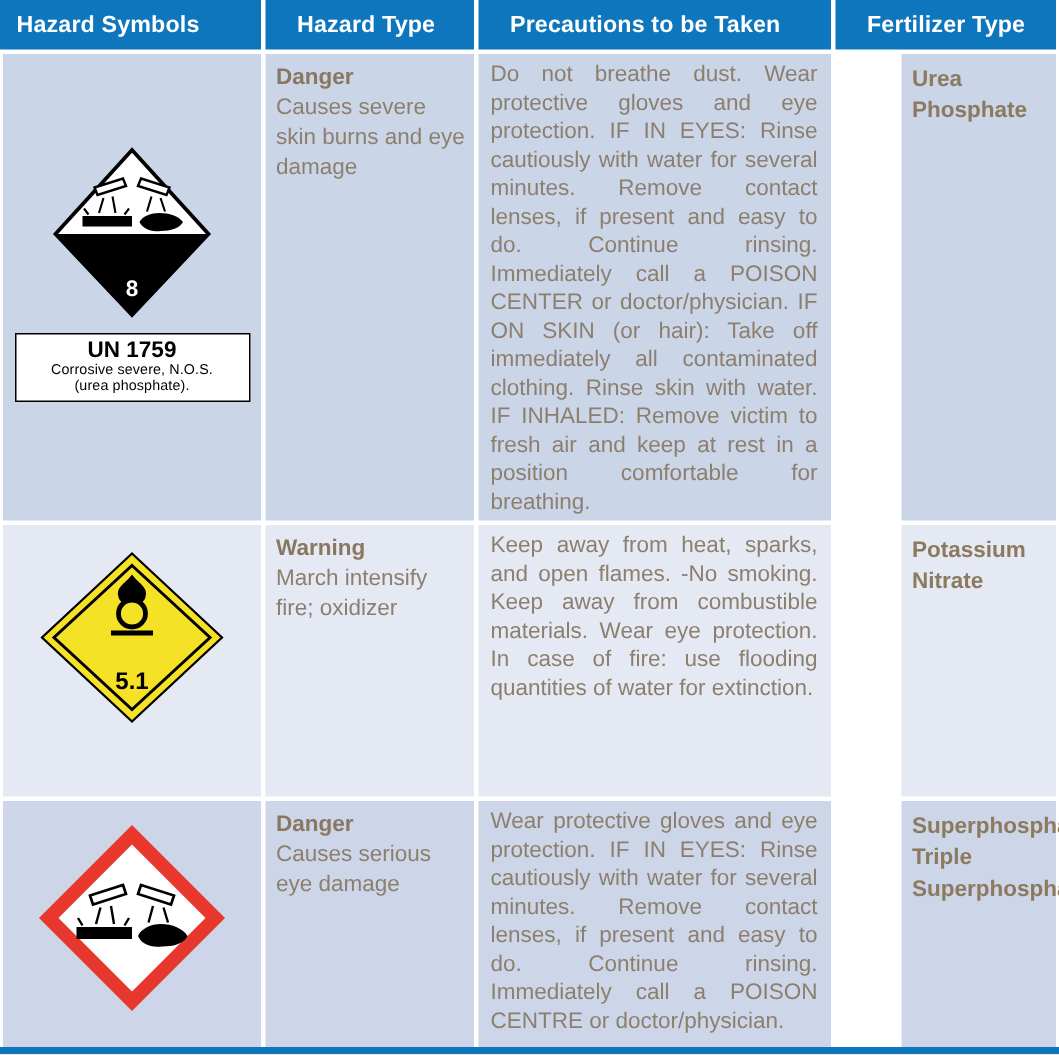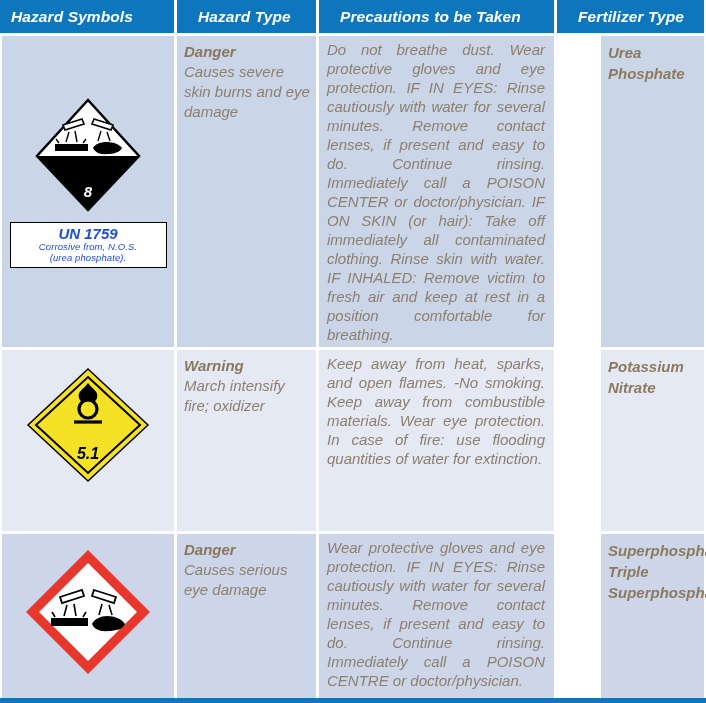--- a/index.html
+++ b/index.html
@@ -2,21 +2,20 @@
 <html><head>
 <meta charset="utf-8">
 <style>
   html,body{margin:0;padding:0;background:#ffffff;}
   .page{
     width:706px;height:703px;
     font-family:"Liberation Sans", sans-serif;
     background:#ffffff;
     position:relative;
     overflow:hidden;
-    font-style:italic;
   }
   .grid{
     display:grid;
     grid-template-columns:172px 139px 235px 147px;
     grid-template-rows:33px 311px 181px 164px;
     column-gap:3px;row-gap:3px;
     padding:0 2px;
     background:#ffffff;
   }
   .th{
@@ -47,21 +46,21 @@
     text-align:justify;
   }
   .fertcell{
     color:#8c7a5f;font-weight:bold;font-size:15px;line-height:21px;
     padding:6px 4px 0 7px;
     margin-left:44px;
   }
   .unbox{
     background:#ffffff;
     border:1.5px solid #000000;
-    color:#1d4ed8;
+    color:#000000;
     text-align:center;
     box-sizing:border-box;
   }
   .unbox .uncode{font-weight:bold;font-size:15px;line-height:16px;display:block;}
   .unbox .unsmall{font-size:9.5px;line-height:10.5px;display:block;letter-spacing:.1px;}
   .unbox1{width:157px;padding:3px 2px 4px 2px;margin-top:10px;}
   .unbox2{width:153px;padding:2px 2px 3px 2px;margin-top:9px;}
   .bottombar{
     position:absolute;left:0;bottom:0;width:706px;height:5px;
     background:#0e76bd;
@@ -96,21 +95,21 @@
           <line x1="72" y1="34" x2="75" y2="43"></line>
           <line x1="24" y1="45" x2="21" y2="41"></line>
           <line x1="48" y1="45" x2="51" y2="41"></line>
         </g>
         <rect x="20" y="46" width="33" height="7" fill="#000000"></rect>
         <path d="M58,50 C60,46 66,44 71,44 C78,44 84,46 87,50 C85,54 79,56 72,56 C65,57 60,54 58,50 Z" fill="#000000"></path>
         <text x="53" y="99" text-anchor="middle" fill="#ffffff" font-size="15" font-weight="bold">8</text>
       </svg>
       <div class="unbox unbox1">
         <span class="uncode">UN 1759</span>
-        <span class="unsmall">Corrosive from, N.O.S.</span>
+        <span class="unsmall">Corrosive severe, N.O.S.</span>
         <span class="unsmall">(urea phosphate).</span>
       </div>
     </div>
     <div class="cell bg1 hazcell">
       <span class="hazword">Danger</span>
       <span>Causes severe skin burns and eye damage</span>
     </div>
     <div class="cell bg1 precell">Do not breathe dust. Wear protective gloves and eye protection. IF IN EYES: Rinse cautiously with water for several minutes. Remove contact lenses, if present and easy to do. Continue rinsing. Immediately call a POISON CENTER or doctor/physician. IF ON SKIN (or hair): Take off immediately all contaminated clothing. Rinse skin with water. IF INHALED: Remove victim to fresh air and keep at rest in a position comfortable for breathing.</div>
     <div class="cell bg1 fertcell">Urea Phosphate</div>
 

